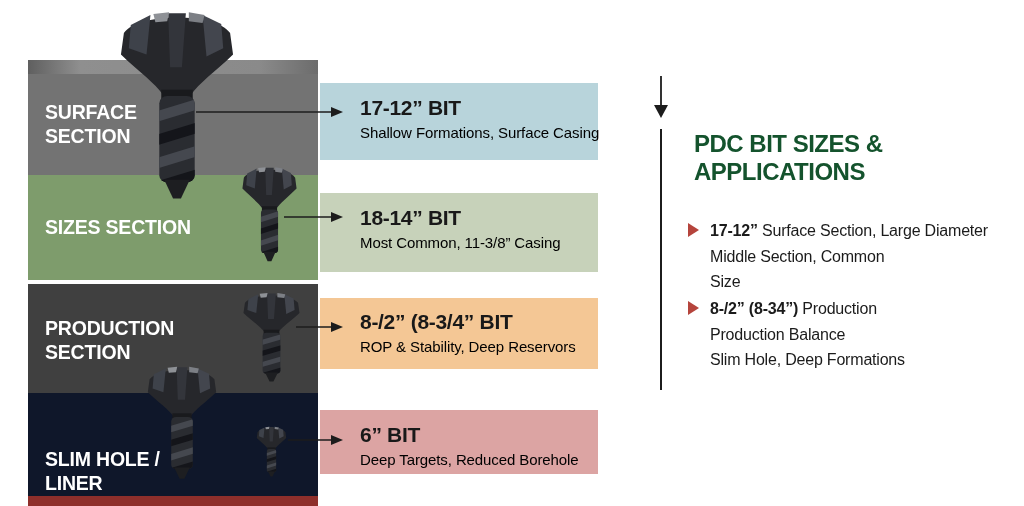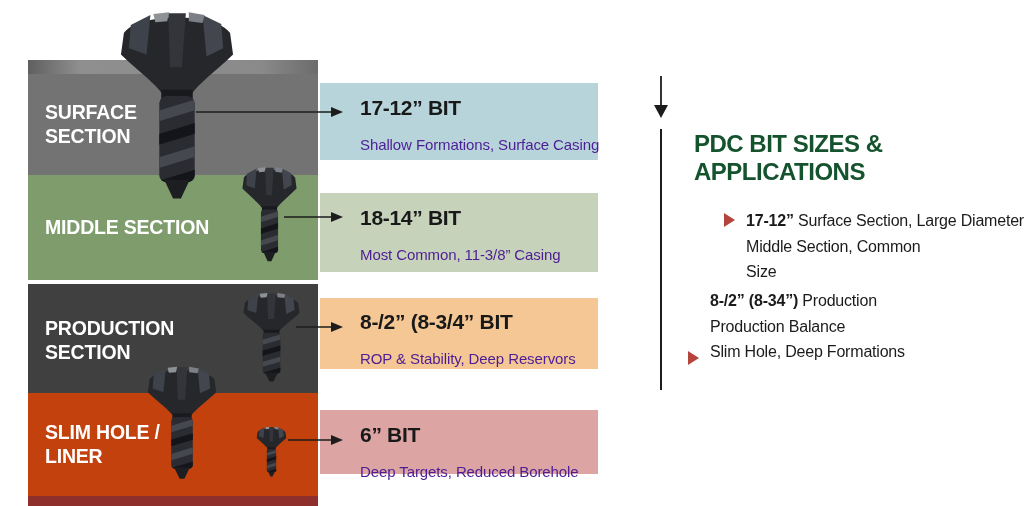--- a/index.html
+++ b/index.html
@@ -16,21 +16,21 @@
   .band { position:absolute; left:28px; width:290px; display:flex; align-items:center; }
   .band-label {
     color:#ffffff; font-weight:bold; font-size:19.5px; line-height:1.22;
     letter-spacing:-0.2px; white-space:pre-line; padding-left:17px;
   }
   .base-strip { position:absolute; left:28px; top:496px; width:290px; height:10px; }
 
   
   .callout { position:absolute; left:320px; width:278px; box-sizing:border-box; padding:13px 0 0 40px; }
   .callout-title { font-size:21px; font-weight:bold; color:#191919; letter-spacing:-0.3px; white-space:nowrap; }
-  .callout-sub { font-size:15px; color:#4c1d95; margin-top:16px; white-space:nowrap; letter-spacing:-0.1px; }
+  .callout-sub { font-size:15px; color:#000000; margin-top:4px; white-space:nowrap; letter-spacing:-0.1px; }
 
   
   .arrow { position:absolute; height:12px; }
   .arrow svg { display:block; }
 
   
   .bit { position:absolute; }
 
   
   .down-arrow { position:absolute; left:653px; top:76px; }
@@ -78,27 +78,27 @@
     </defs>
   </svg>
 
   <div class="slab-top"></div>
 
   <div class="band" style="top: 74px; height: 101px; background: #737373;">
     <div class="band-label">SURFACE
 SECTION</div>
   </div>
   <div class="band" style="top: 175px; height: 105px; background: rgb(126, 156, 108);">
-    <div class="band-label">MIDDLE SECTION</div>
+    <div class="band-label">SIZES SECTION</div>
   </div>
   <div class="band" style="top: 284px; height: 113px; background: #404040;">
     <div class="band-label">PRODUCTION
 SECTION</div>
   </div>
-  <div class="band" style="top: 393px; height: 103px; background: #c2410c;">
+  <div class="band" style="top: 393px; height: 103px; background: #0f172a; align-items: flex-end;">
     <div class="band-label">SLIM HOLE /
 LINER</div>
   </div>
   <div class="base-strip" style="background: rgb(142, 47, 43);"></div>
 
   <div class="callout" style="top: 83px; height: 77px; background: rgb(184, 212, 219);">
     <div class="callout-title">17-12” BIT</div>
     <div class="callout-sub">Shallow Formations, Surface Casing</div>
   </div>
   <div class="callout" style="top: 193px; height: 79px; background: rgb(199, 210, 186);">
@@ -159,26 +159,26 @@
     <svg width="16" height="44" viewBox="0 0 16 44">
         <line x1="8" y1="0" x2="8" y2="30" stroke="#1c1c1c" stroke-width="1.8"></line>
         <polygon points="1,29 15,29 8,42" fill="#1c1c1c"></polygon>
       </svg>
   </div>
   <div class="vrule" style="background: rgb(28, 28, 28);"></div>
 
   <div class="sidebar-title">PDC BIT SIZES &amp;
 APPLICATIONS</div>
 
-  <div class="bullet" style="top:208px;justify-content:flex-end;">
+  <div class="bullet" style="top:218px;">
     <span class="tri"></span>
     <div class="btext"><b>17-12”</b><span> Surface Section, Large Diameter
 Middle Section, Common
 Size</span></div>
   </div>
-  <div class="bullet" style="top:288px;align-items:flex-end;">
+  <div class="bullet" style="top:296px;">
     <span class="tri"></span>
     <div class="btext"><b>8-/2” (8-34”)</b><span> Production
 Production Balance
 Slim Hole, Deep Formations</span></div>
   </div>
 
 </div>
 
 </body></html>

